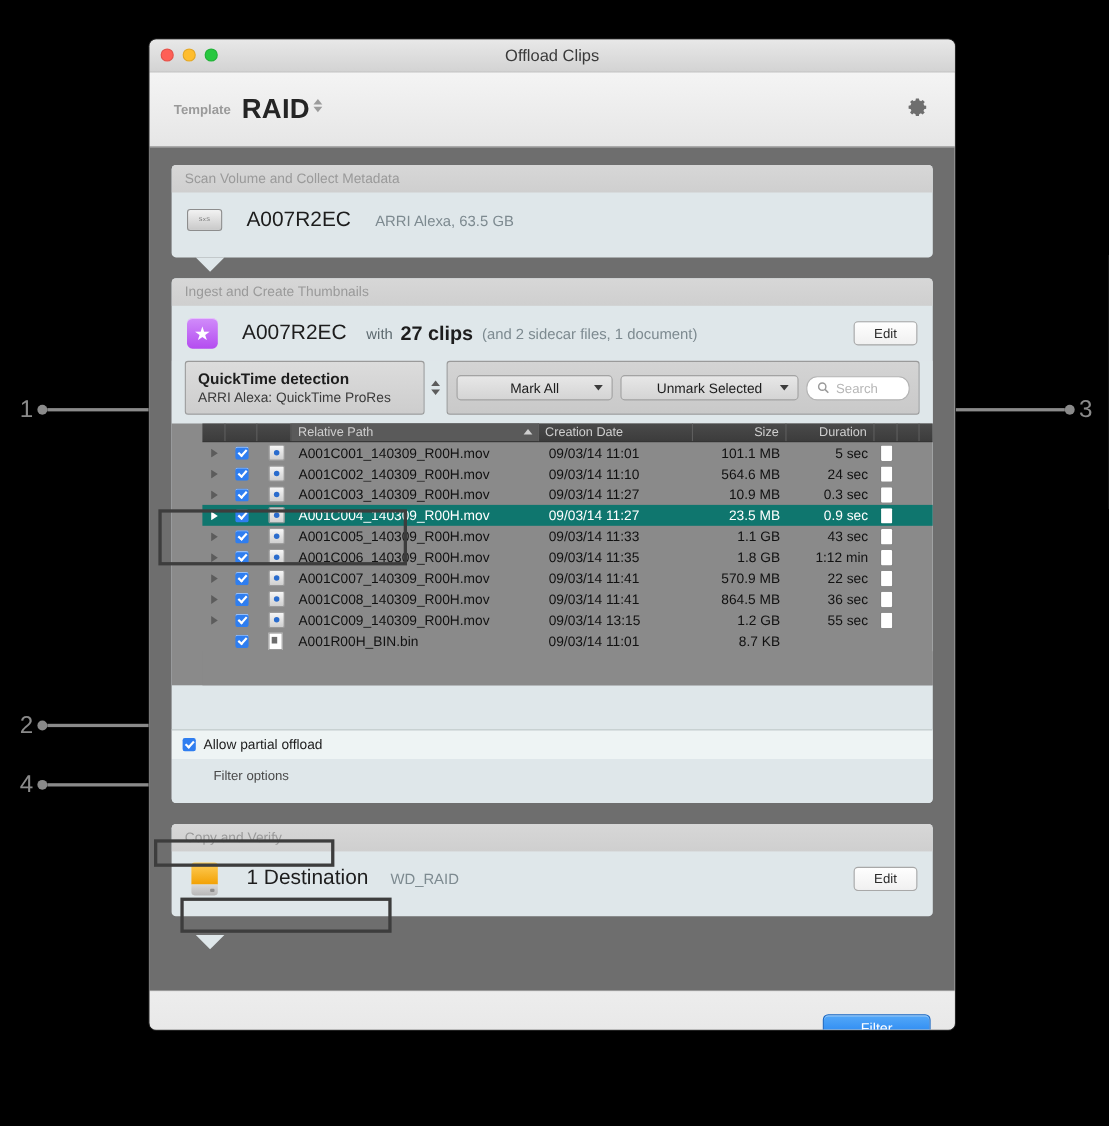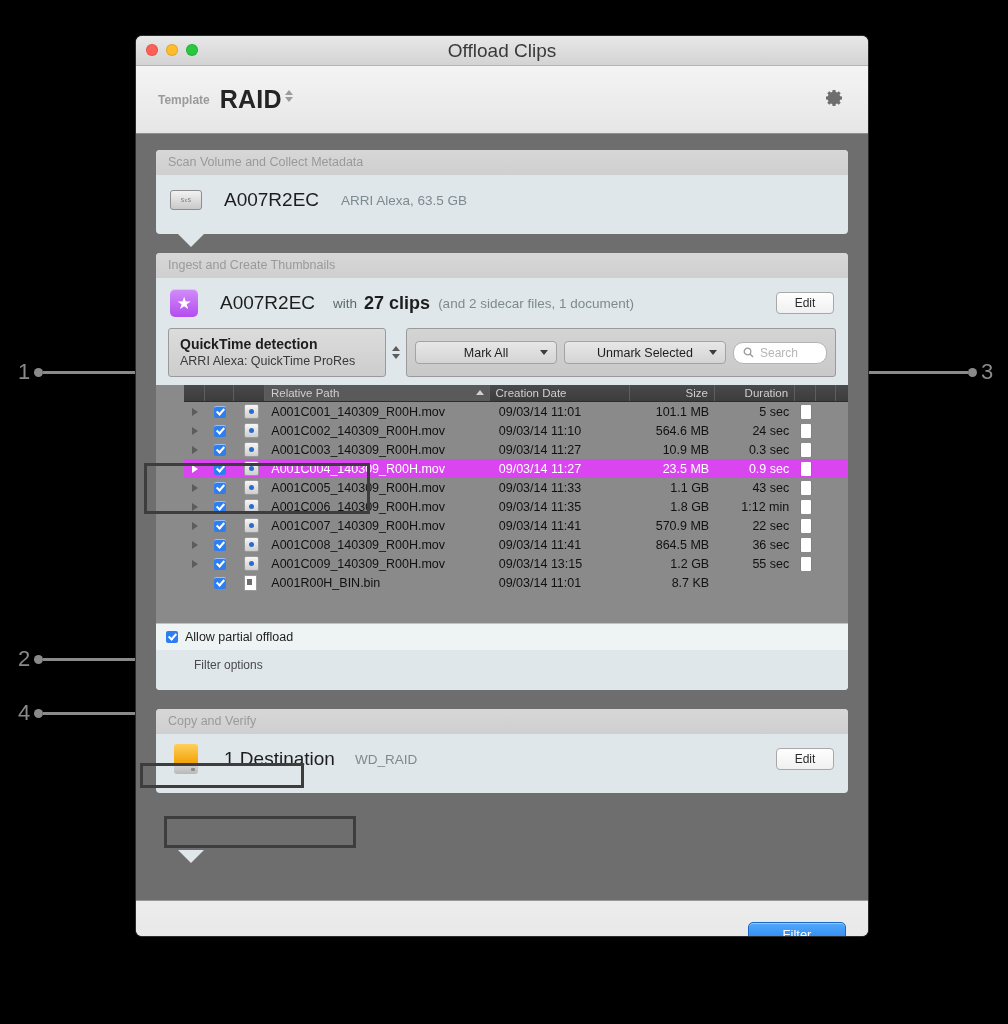--- a/index.html
+++ b/index.html
@@ -27,21 +27,21 @@
     height:29px;
     background:linear-gradient(to bottom,#e8e8e8 0%,#d3d3d3 100%);
     border-bottom:1px solid #b4b4b4;
     position:relative;display:flex;align-items:center;
   }
   .traffic{position:absolute;left:10px;top:8px;display:flex;gap:8px;}
   .tl{width:12px;height:12px;border-radius:50%;}
   .tl.red{background:#ff5f56;box-shadow:inset 0 0 0 1px rgba(0,0,0,.12);}
   .tl.yellow{background:#ffbd2e;box-shadow:inset 0 0 0 1px rgba(0,0,0,.12);}
   .tl.green{background:#28c840;box-shadow:inset 0 0 0 1px rgba(0,0,0,.12);}
-  .wtitle{width:100%;text-align:center;font-size:19px;color:#3a3a3a;}
+  .wtitle{width:100%;text-align:center;font-size:15px;color:#3a3a3a;}
   
   .toolbar{
     height:67px;background:linear-gradient(to bottom,#f4f4f4 0%,#e6e6e6 100%);
     border-bottom:1px solid #8f8f8f;
     display:flex;align-items:center;padding:0 22px;position:relative;font-weight:bold;
   }
   .tmpl-label{font-size:12px;color:#9a9a9a;margin-right:10px;}
   .tmpl-value{font-size:25px;color:#242424;letter-spacing:.2px;}
   .stepper{display:inline-flex;flex-direction:column;margin-left:3px;position:relative;top:-4px;}
   .stepper i{display:block;width:0;height:0;border-left:4px solid transparent;border-right:4px solid transparent;}
@@ -118,37 +118,37 @@
   
   .table{background:#8a8a8a;padding-left:28px;}
   .thead{display:flex;height:16px;background:linear-gradient(to bottom,#4a4a4a,#3c3c3c);
          border-bottom:1px solid #2d2d2d;align-items:center;}
   .th{font-size:11.5px;color:#cfcfcf;padding:0 6px;box-sizing:border-box;
       border-right:1px solid #5e5e5e;height:16px;line-height:16px;overflow:hidden;white-space:nowrap;}
   .th.sorted{background:#5a5a5a;position:relative;}
   .th .sortcaret{position:absolute;right:5px;top:5px;width:0;height:0;
      border-left:4px solid transparent;border-right:4px solid transparent;border-bottom:5px solid #cfcfcf;}
   .tr{display:flex;height:19px;align-items:center;font-size:12.5px;color:#111;}
-  .tr.selected{background:#d946ef;color:#fff;}
+  .tr.selected{background:#0f766e;color:#fff;}
   .cell{padding:0 6px;box-sizing:border-box;white-space:nowrap;overflow:hidden;display:flex;align-items:center;}
   .disc{width:0;height:0;border-top:4px solid transparent;border-bottom:4px solid transparent;border-left:6px solid #5c5c5c;}
   .tr.selected .disc{border-left-color:#fff;}
   .cb{width:12px;height:12px;border-radius:2px;background:#2f7ef0;display:flex;align-items:center;justify-content:center;
       box-shadow:inset 0 1px 0 rgba(255,255,255,.5);}
   .cb:after{content:"";width:3px;height:6px;border:solid #fff;border-width:0 2px 2px 0;transform:rotate(42deg);margin-top:-2px;}
   .mov-ico{width:13px;height:13px;border-radius:2px;background:linear-gradient(to bottom,#f6f6f6,#cfcfcf);
     border:1px solid #9a9a9a;display:flex;align-items:center;justify-content:center;}
   .mov-ico:after{content:"";width:5px;height:5px;border-radius:50%;background:#2a6ccd;}
   .bin-ico{width:11px;height:14px;background:#fff;border:1px solid #9a9a9a;position:relative;}
   .bin-ico:after{content:"";position:absolute;left:2px;top:3px;width:5px;height:6px;background:#6d6d6d;}
   .doc-ico{width:11px;height:14px;background:#fff;border-radius:1px;box-shadow:0 0 0 1px rgba(0,0,0,.06);}
   .orange-ico{width:12px;height:15px;background:#f5a623;border-radius:1px;}
   .tbl-filler{background:#8a8a8a;}
   
-  .optrow{background:#eef4f4;border-top:1px solid #b9c3c5;display:flex;align-items:center;height:26px;padding-left:10px;}
+  .optrow{background:#eef4f4;border-top:1px solid #b9c3c5;display:flex;align-items:center;height:26px;padding-left:10px;margin-top:40px;}
   .smallcb{width:12px;height:12px;border-radius:2px;background:#2f7ef0;display:flex;align-items:center;justify-content:center;flex:none;}
   .smallcb:after{content:"";width:3px;height:6px;border:solid #fff;border-width:0 2px 2px 0;transform:rotate(42deg);margin-top:-2px;}
   .optlbl{font-size:12.5px;color:#1d1d1d;margin-left:7px;}
   .filterbox{background:#dfe7ea;padding:8px 10px 12px 10px;}
   .filter-title{font-size:12px;color:#4a4a4a;margin:0 0 6px 28px;}
   .filter-inner{background:#d9dfe1;border:1px solid #c3cacb;border-radius:3px;height:30px;display:flex;align-items:center;padding-left:18px;margin-left:28px;}
   
   .hl{position:absolute;border:3px solid #3d3d3d;box-sizing:border-box;pointer-events:none;}
   
   .footer{height:67px;background:linear-gradient(to bottom,#ededed,#e4e4e4);

